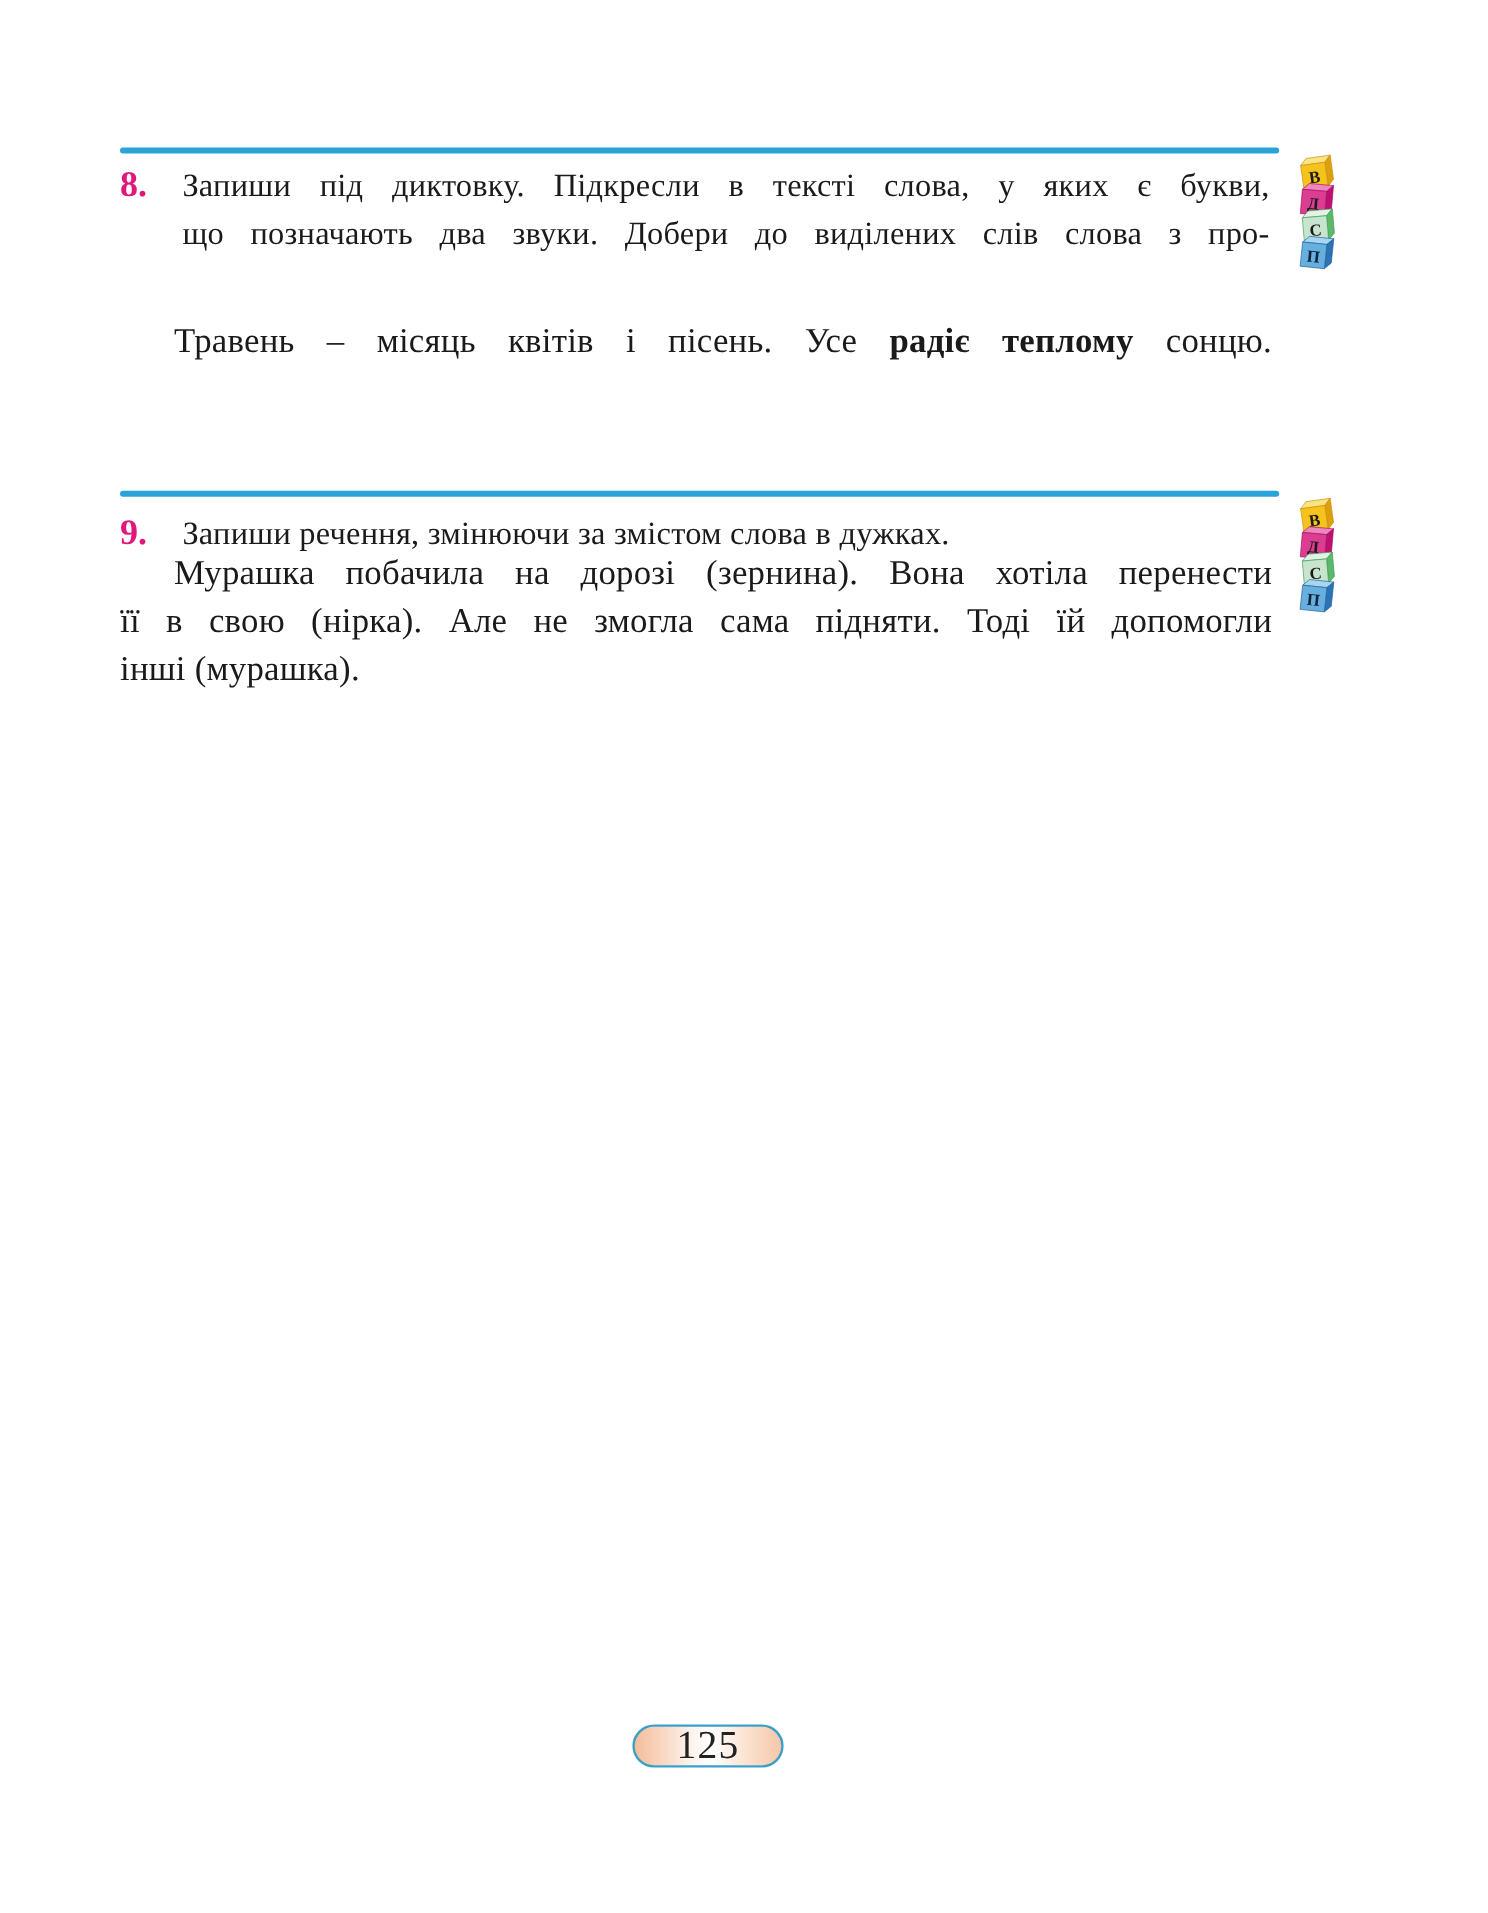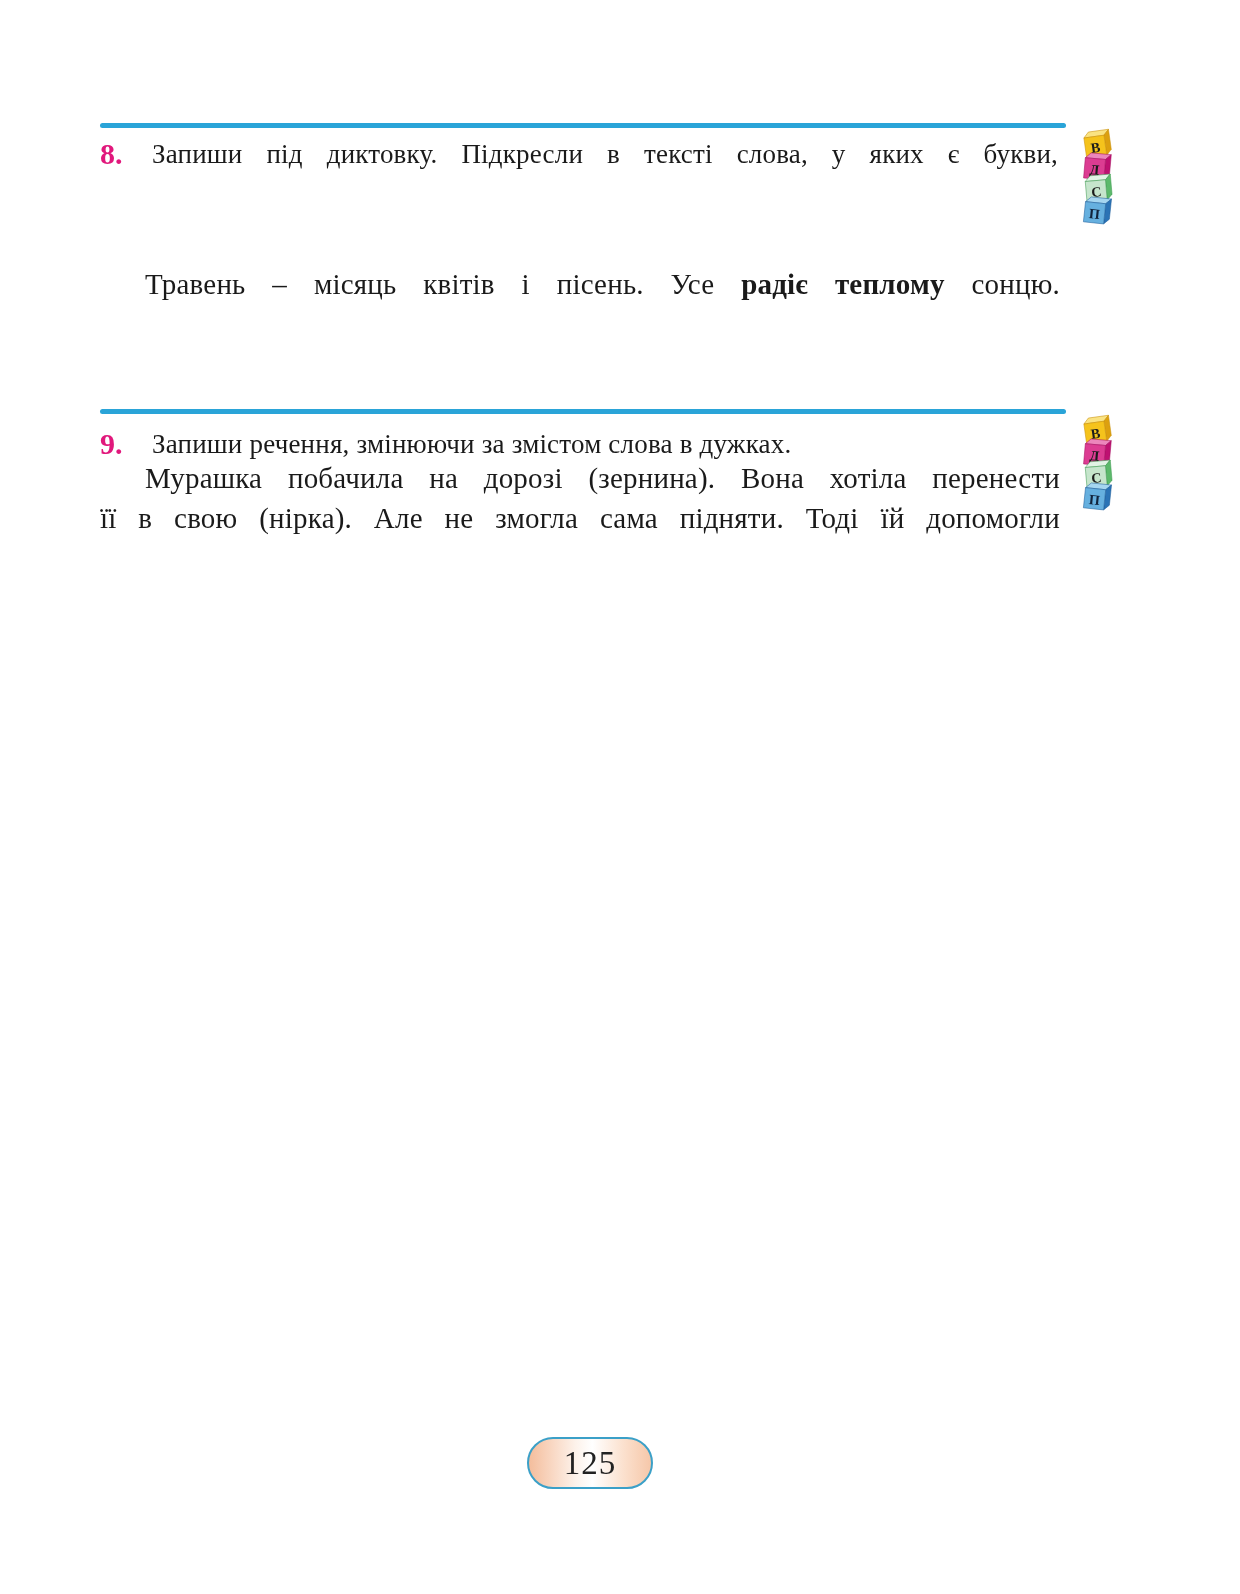--- a/index.html
+++ b/index.html
@@ -26,21 +26,21 @@
   .just{text-align:justify; text-align-last:justify;}
   .indent{text-indent:45px;}
   .passage{position:absolute; left:100px; width:960px;}
   .p1{top:264px;}
   .p2{top:458px;}
   .b{font-weight:bold;}
   .blocks{position:absolute; width:52px; height:104px;}
   .blocks1{left:1076px; top:126px;}
   .blocks2{left:1076px; top:412px;}
   .badge{
-    position:absolute; left:527px; top:1437px; width:126px; height:52px;
+    position:absolute; left:527px; top:1437px; width:126px; height:36px;
     border:2px solid #3ba0c8; border-radius:27px; box-sizing:border-box;
     background:linear-gradient(90deg,#f4bd9c 0%,#fdf2ea 38%,#ffffff 52%,#fbe0cd 78%,#f6c7a9 100%);
     display:flex; align-items:center; justify-content:center;
     font-size:33px; color:#222; letter-spacing:1px;
   }
   .cube-letter{
     font-family:"Liberation Serif", serif; font-weight:bold; font-size:16px;
   }
 </style>
 </head>
@@ -86,20 +86,21 @@
   <div class="rule rule1"></div>
 
   <svg class="blocks blocks1" viewBox="0 0 56 118">
     <use href="#blockstack"></use>
   </svg>
 
   <div class="exercise ex8">
     <div class="ex-number">8.</div>
     <div class="ex-body">
       <div class="iline just">Запиши під диктовку. Підкресли в тексті слова, у яких є букви,</div>
+      <div class="iline just">що позначають два звуки. Добери до виділених слів слова з про-</div>
     </div>
   </div>
 
   <div class="passage p1">
     <div class="pline just indent"><span>Травень – місяць квітів і пісень. Усе </span><span class="b">радіє теплому</span><span> сонцю.</span></div>
   </div>
 
   <div class="rule rule2"></div>
 
   <svg class="blocks blocks2" viewBox="0 0 56 118">
@@ -109,19 +110,20 @@
   <div class="exercise ex9">
     <div class="ex-number">9.</div>
     <div class="ex-body">
       <div class="iline">Запиши речення, змінюючи за змістом слова в дужках.</div>
     </div>
   </div>
 
   <div class="passage p2">
     <div class="pline just indent"><span>Мурашка побачила на дорозі (зернина). Вона хотіла перенести</span></div>
     <div class="pline just"><span>її в свою (нірка). Але не змогла сама підняти. Тоді їй допомогли</span></div>
+    <div class="pline"><span>інші (мурашка).</span></div>
   </div>
 
   <div class="badge">
     <span>125</span>
   </div>
 
 </div>
 
 </body></html>

